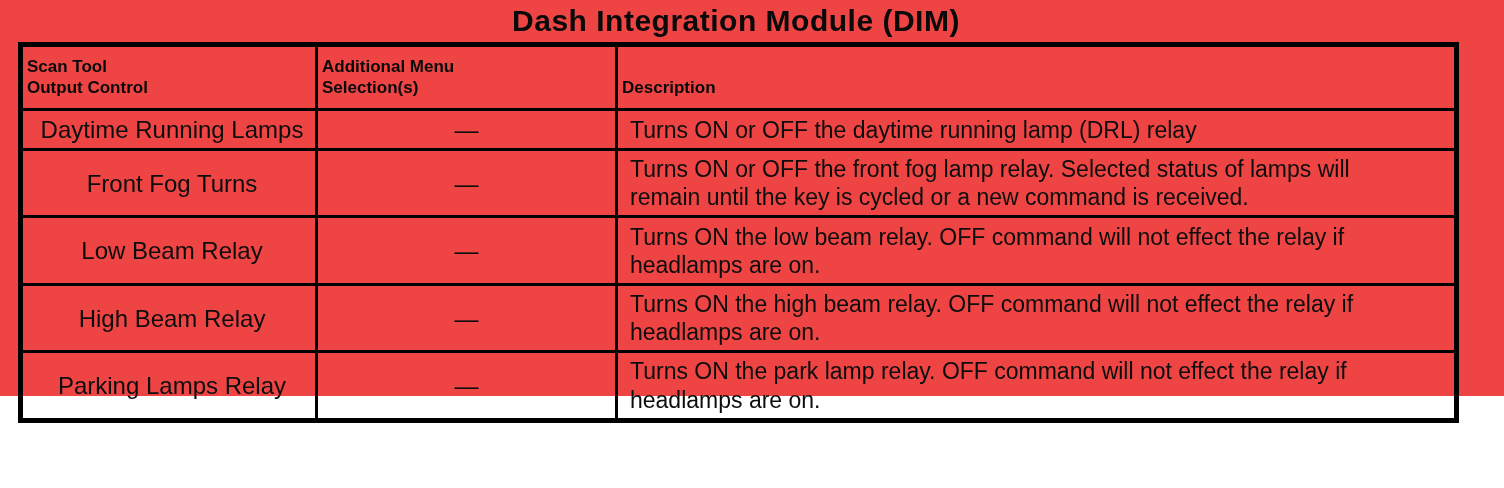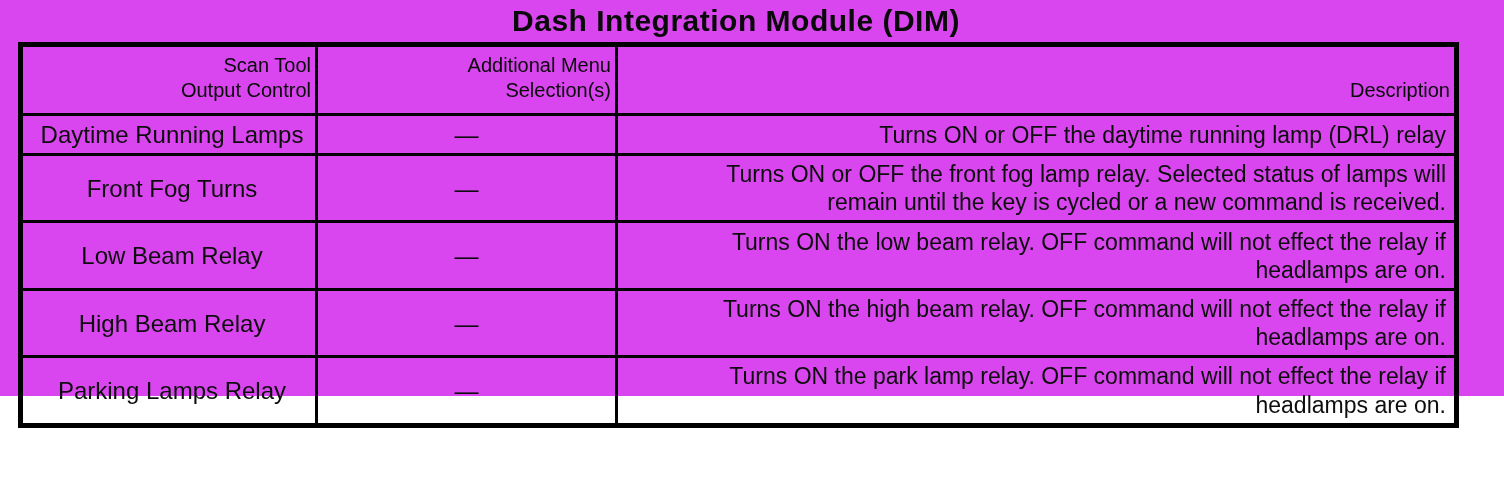--- a/index.html
+++ b/index.html
@@ -6,21 +6,21 @@
   html, body {
     width: 1504px; height: 488px;
     background: #ffffff;
     font-family: "Liberation Sans", sans-serif;
     color: #000;
     overflow: hidden;
   }
   .page {
     position: relative;
     width: 1504px; height: 396px;
-    background: #d946ef;
+    background: #ef4444;
   }
   .doc-title {
     position: absolute;
     top: 4px; left: 18px;
     width: 1436px;
     text-align: center;
     font-size: 30px;
     font-weight: bold;
     letter-spacing: 0.5px;
     color: #0a0a0a;
@@ -35,23 +35,23 @@
   table.dim-table, table.dim-table th, table.dim-table td {
     border: 3px solid #000;
   }
   table.dim-table {
     border-width: 5px;
   }
   col.c1 { width: 296px; }
   col.c2 { width: 300px; }
   col.c3 { width: 840px; }
   th {
-    font-size: 20px;
-    font-weight: normal;
-    text-align: right;
+    font-size: 17px;
+    font-weight: bold;
+    text-align: left;
     vertical-align: bottom;
     white-space: pre-line;
     line-height: 1.25;
     padding: 6px 4px 10px 4px;
     height: 65px;
     color: #0a0a0a;
   }
   td {
     font-size: 23px;
     line-height: 1.22;
@@ -62,21 +62,21 @@
   td.control-cell {
     text-align: center;
     padding-left: 14px;
     font-size: 24px;
   }
   td.menu-cell {
     text-align: center;
     font-size: 24px;
   }
   td.desc-cell {
-    text-align: right;
+    text-align: left;
     padding-left: 12px;
     white-space: pre-line;
   }
   tr.r1 { height: 39px; }
   tr.r2 { height: 64px; }
   tr.r3 { height: 66px; }
   tr.r4 { height: 68px; }
   tr.r5 { height: 63px; }
   tr.r6 { height: 63px; }
 </style>

